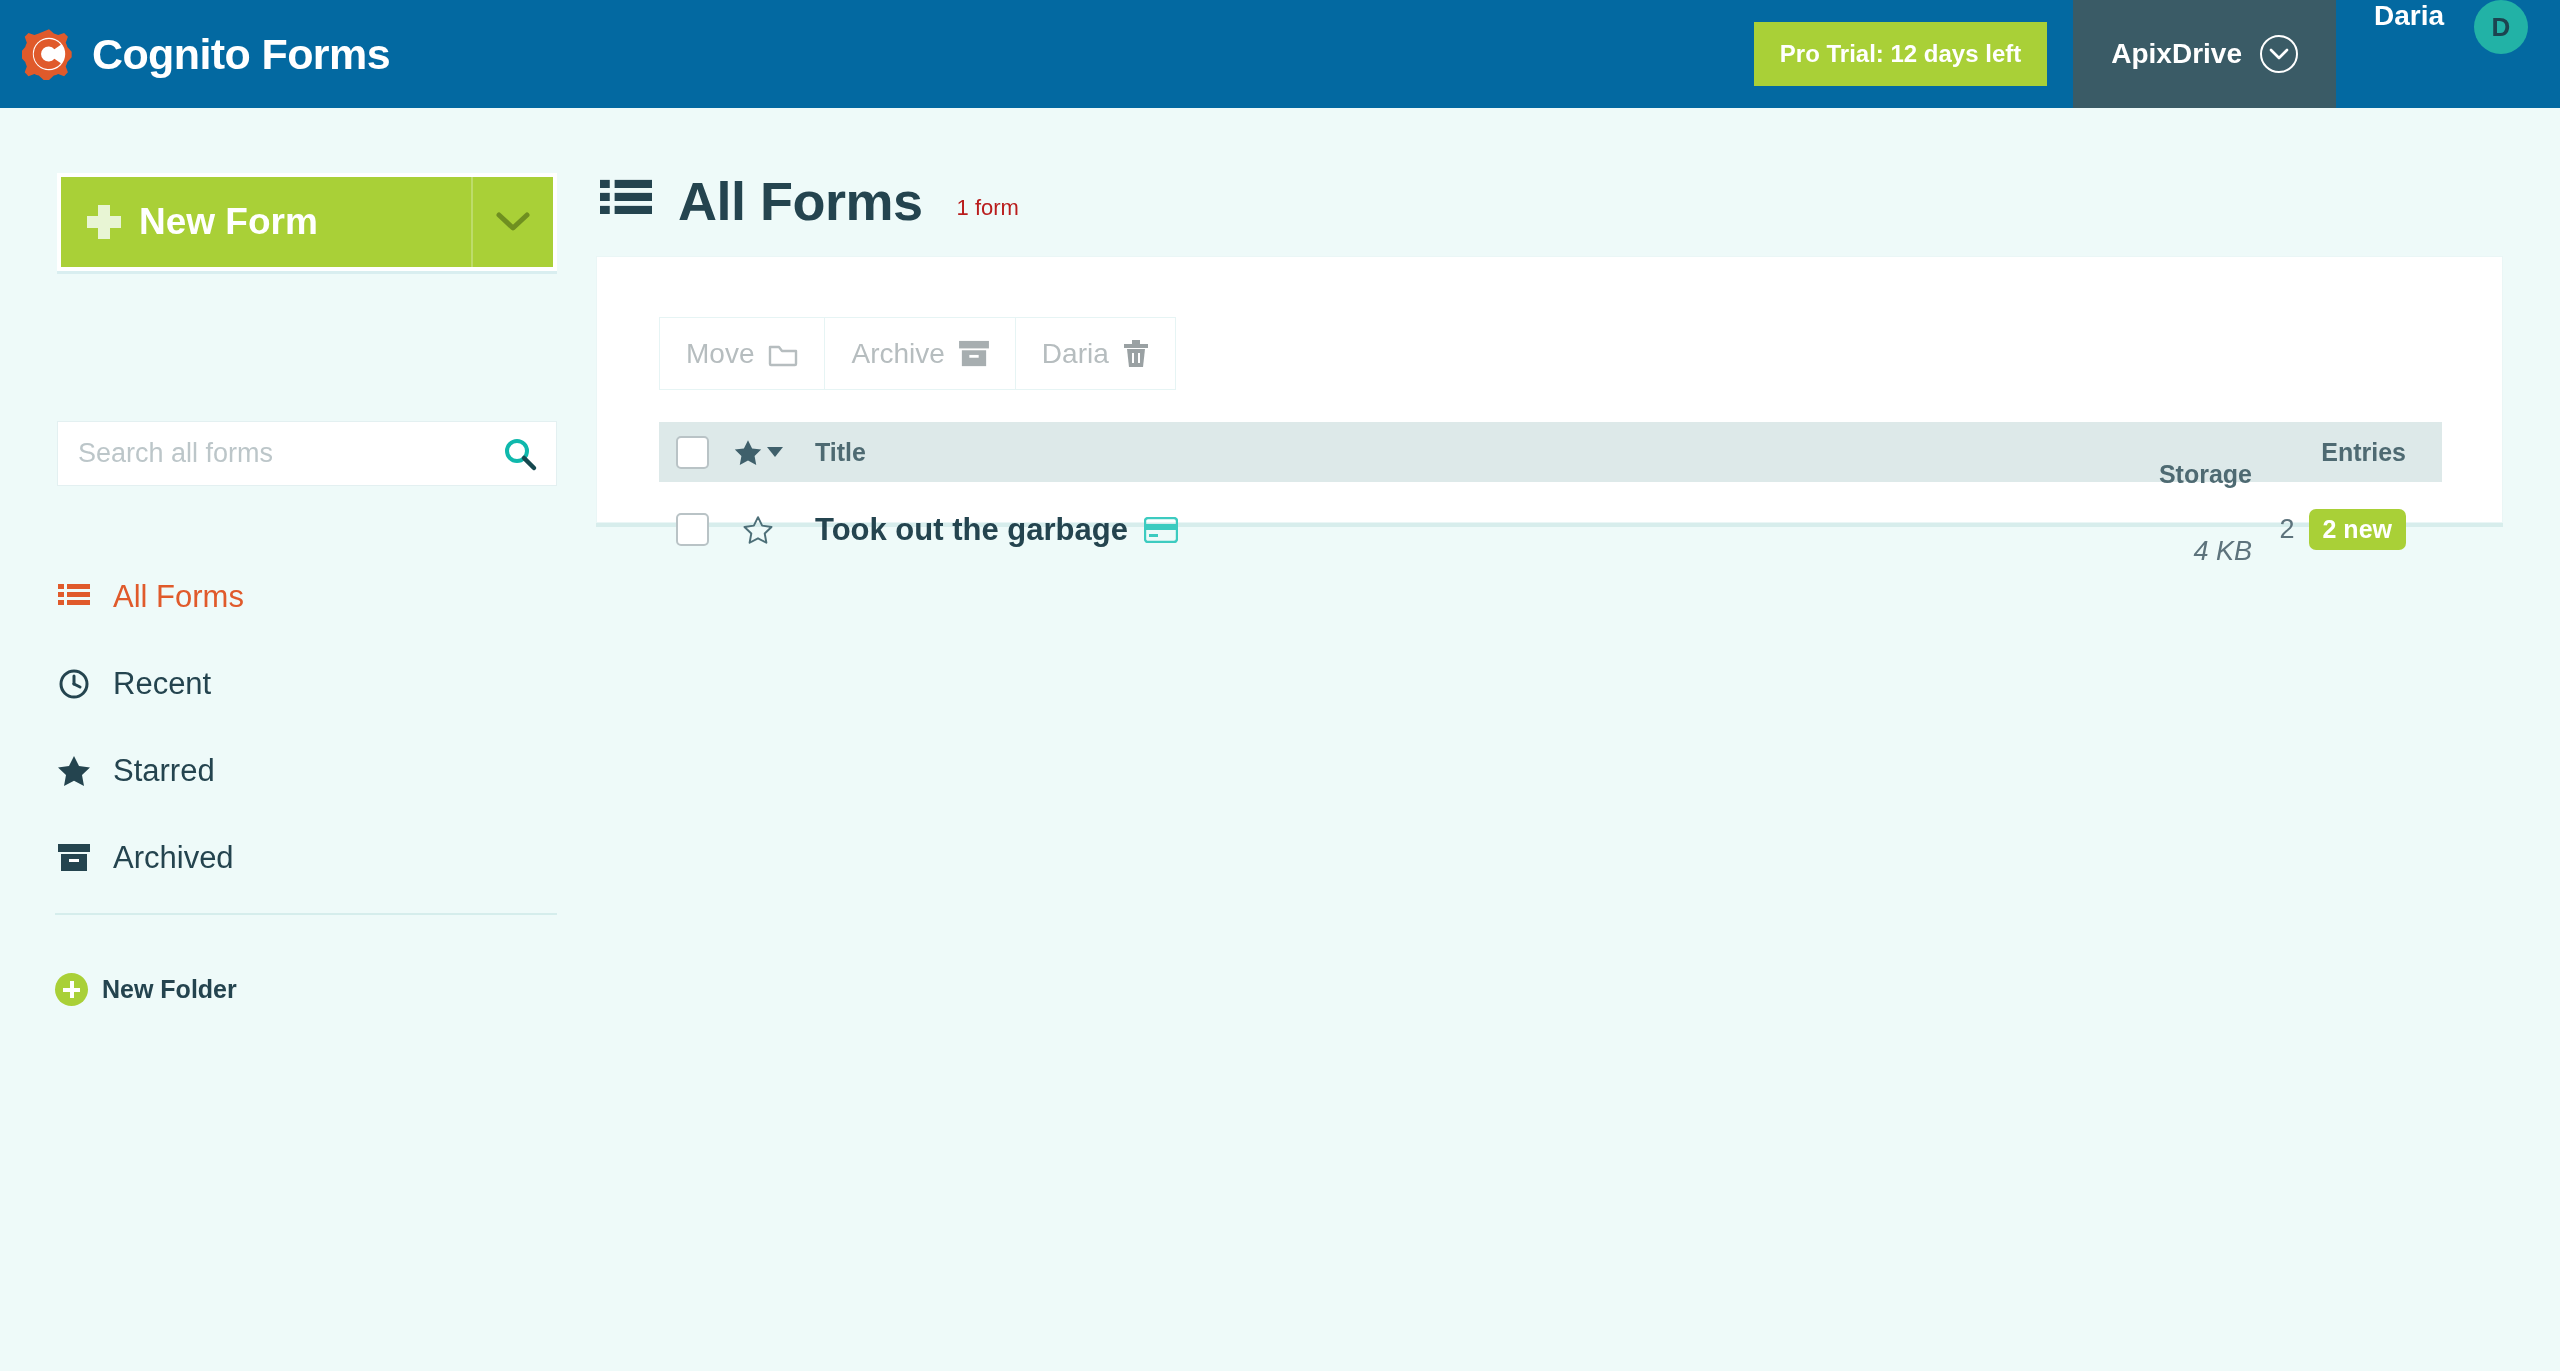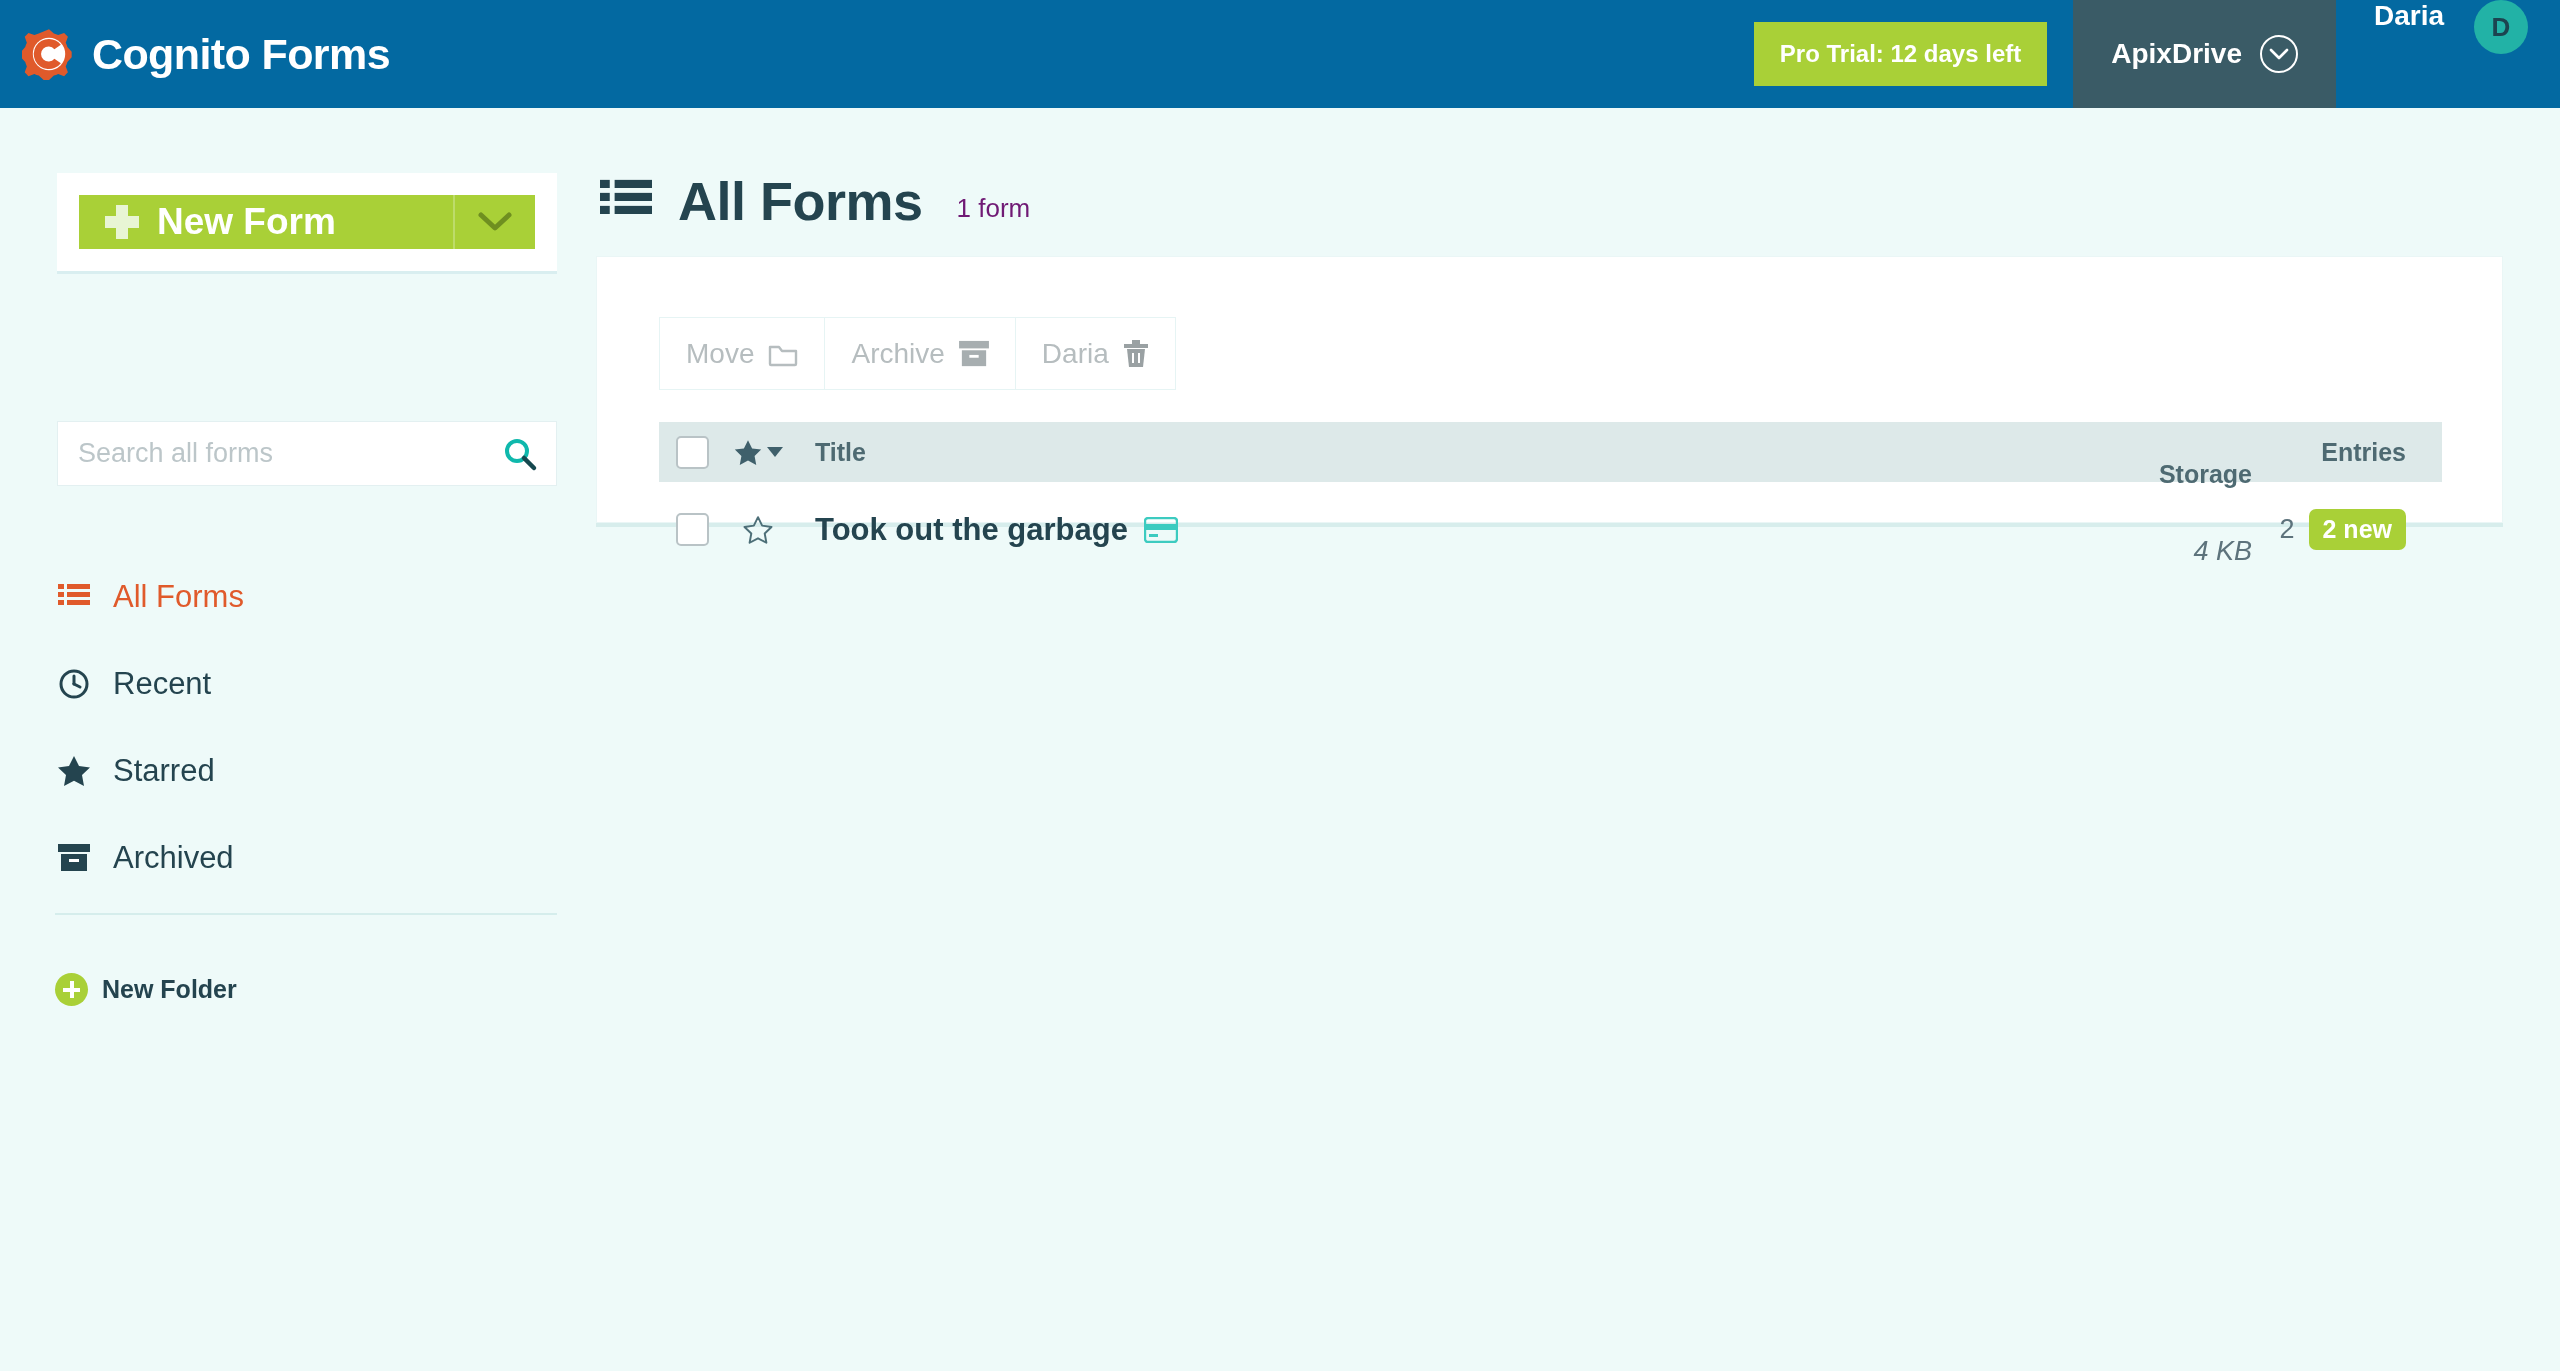--- a/index.html
+++ b/index.html
@@ -74,21 +74,21 @@
 
   
   .sidebar {
     position: absolute; left: 0; top: 108px;
     width: 600px; height: 1263px;
   }
   .newform-shell {
     position: absolute; left: 57px; top: 65px;
     width: 500px; height: 98px;
     background: #ffffff;
-    padding: 22px;
+    padding: 4px;
     box-shadow: 0 3px 0 #d9eef0;
   }
   .newform-btn {
     width: 100%; height: 100%;
     background: #a9d037;
     display: flex; align-items: center;
     position: relative;
     cursor: pointer;
   }
   .plus-icon {
@@ -163,21 +163,21 @@
 
   
   .main { position: absolute; left: 596px; top: 108px; right: 0; bottom: 0; }
   .page-head {
     display: flex; align-items: center;
     gap: 26px;
     margin-left: 4px; margin-top: 62px;
   }
   .page-head-icon { width: 52px; height: 46px; display: block; }
   .page-title { font-size: 54px; font-weight: bold; color: #24444f; letter-spacing: -0.5px; }
-  .page-count { font-size: 26px; color: #701a75; margin-left: 8px; padding-top: 14px; }
+  .page-count { font-size: 22px; color: #b91c1c; margin-left: 8px; padding-top: 14px; }
 
   .card {
     position: absolute; left: 0; top: 148px;
     width: 1907px; height: 267px;
     background: #ffffff;
     border: 1px solid #eaf6f6;
     box-shadow: 0 4px 0 #d7edec;
   }
 
   .toolbar {

